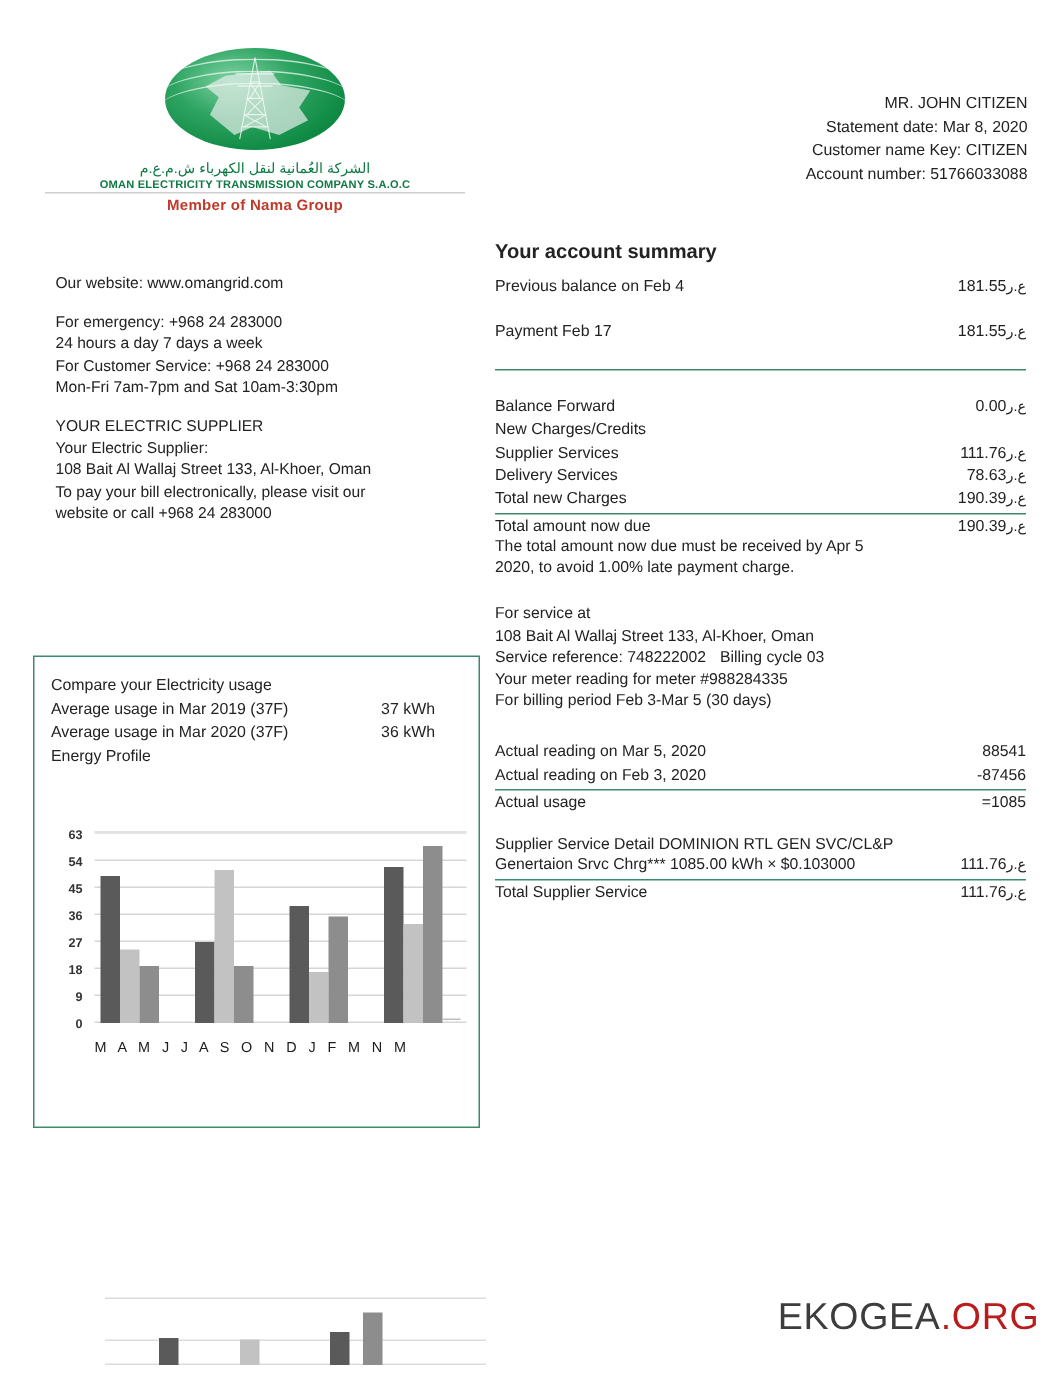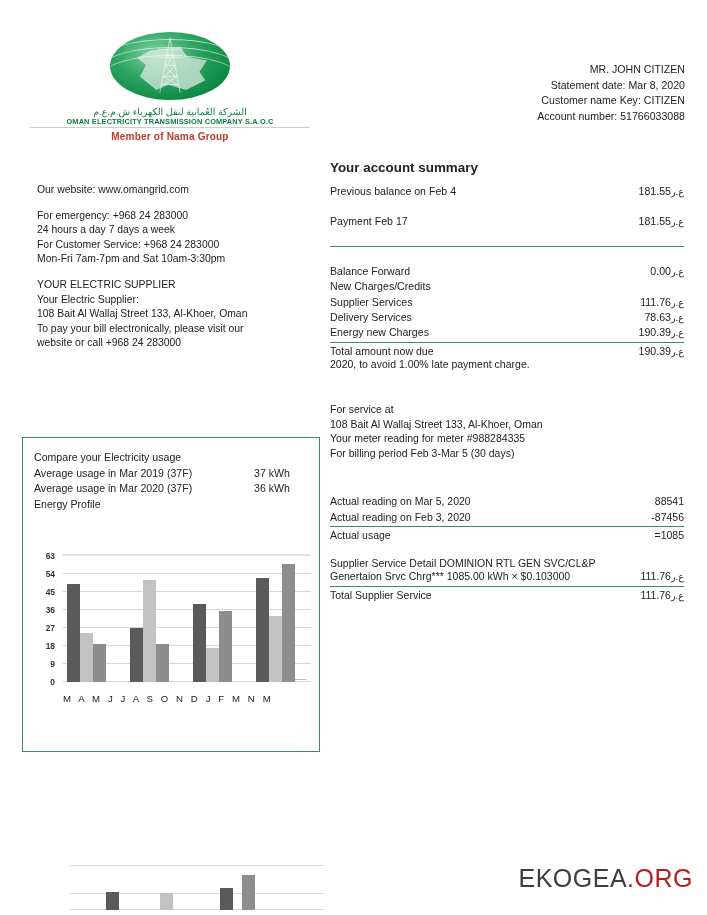--- a/index.html
+++ b/index.html
@@ -373,37 +373,42 @@
     </div>
     <div class="row">
       <span>Supplier Services</span>
       <span class="amt"><span class="cur">ع.ر</span><span>111.76</span></span>
     </div>
     <div class="row">
       <span>Delivery Services</span>
       <span class="amt"><span class="cur">ع.ر</span><span>78.63</span></span>
     </div>
     <div class="row">
-      <span>Energy new Charges</span>
+      <span>Total new Charges</span>
       <span class="amt"><span class="cur">ع.ر</span><span>190.39</span></span>
     </div>
     <div class="rule-green-tight"></div>
     <div class="row">
       <span>Total amount now due</span>
       <span class="amt"><span class="cur">ع.ر</span><span>190.39</span></span>
     </div>
   </div>
 
   <div id="notice-block">
+    <div>The total amount now due must be received by Apr 5</div>
     <div>2020, to avoid 1.00% late payment charge.</div>
   </div>
 
   <div id="service-block">
     <div>For service at</div>
     <div>108 Bait Al Wallaj Street 133, Al-Khoer, Oman</div>
+    <div class="svc-ref-row">
+      <span class="ref">Service reference: 748222002</span>
+      <span>Billing cycle 03</span>
+    </div>
     <div>Your meter reading for meter #988284335</div>
     <div>For billing period Feb 3-Mar 5 (30 days)</div>
   </div>
 
   <div id="reading-block">
     <div class="row">
       <span>Actual reading on Mar 5, 2020</span>
       <span class="amt">88541</span>
     </div>
     <div class="row">

